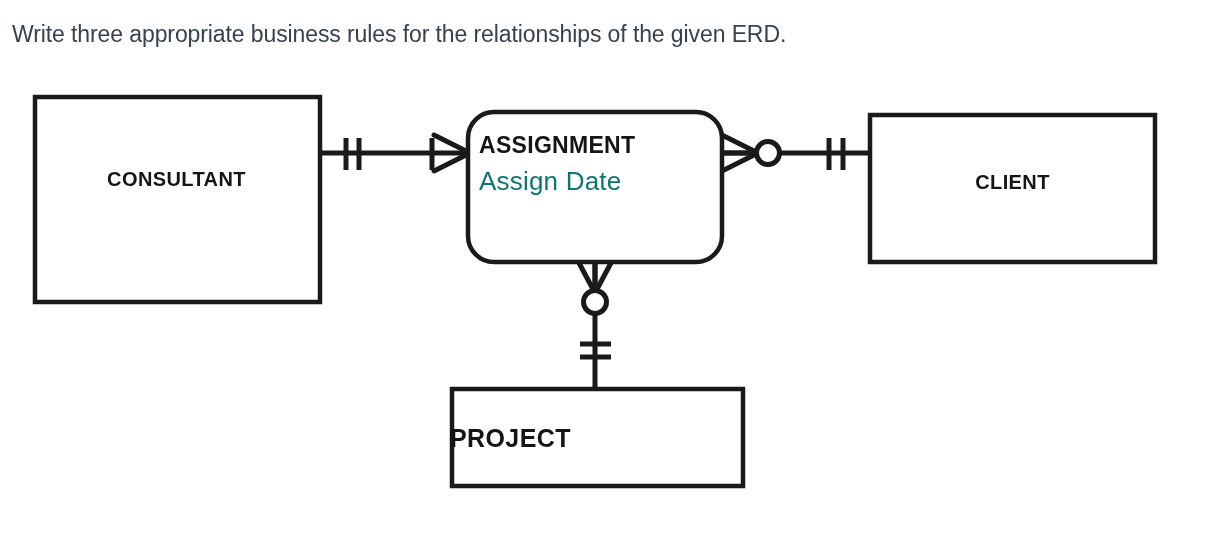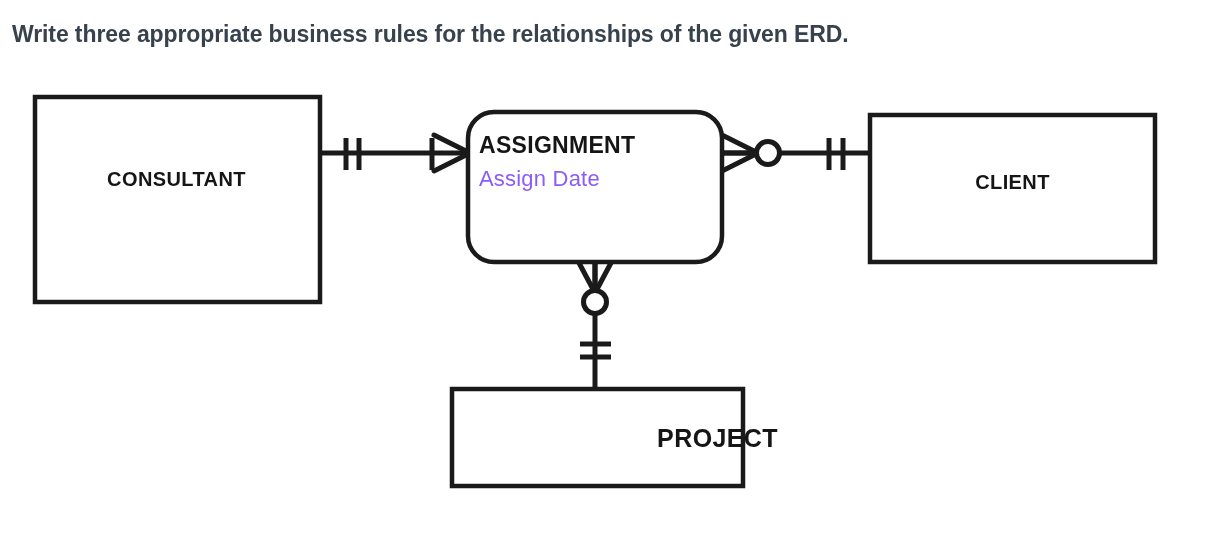--- a/index.html
+++ b/index.html
@@ -15,21 +15,21 @@
     overflow: hidden;
   }
   #prompt-heading {
     position: absolute;
     left: 12px;
     top: 20px;
     width: 1180px;
     font-size: 23px;
     line-height: 28px;
     color: #37424c;
-    font-weight: 700;
+    font-weight: 400;
     letter-spacing: -0.1px;
     white-space: nowrap;
   }
   #erd-canvas {
     position: absolute;
     left: 0;
     top: 0;
     width: 1222px;
     height: 560px;
   }
@@ -55,38 +55,38 @@
     width: 289px;
     text-align: center;
     font-size: 20px;
     font-weight: bold;
     letter-spacing: 0.4px;
   }
   #project-label {
     left: 450px;
     top: 424px;
     width: 328px;
-    text-align: right;
+    text-align: left;
     font-size: 25px;
     font-weight: bold;
     letter-spacing: 0.4px;
   }
   #assignment-title {
     left: 479px;
     top: 132px;
     font-size: 23px;
     font-weight: bold;
     letter-spacing: 0.3px;
   }
   #assignment-attribute {
     left: 479px;
     top: 166px;
-    font-size: 22px;
+    font-size: 26px;
     font-weight: 400;
-    color: #8b5cf6;
+    color: #0f766e;
     letter-spacing: 0.2px;
   }
 </style>
 </head>
 <body>
 
 <div id="prompt-heading">Write three appropriate business rules for the relationships of the given ERD.</div>
 
 <svg id="erd-canvas" viewBox="0 0 1222 560" xmlns="http://www.w3.org/2000/svg">
 

